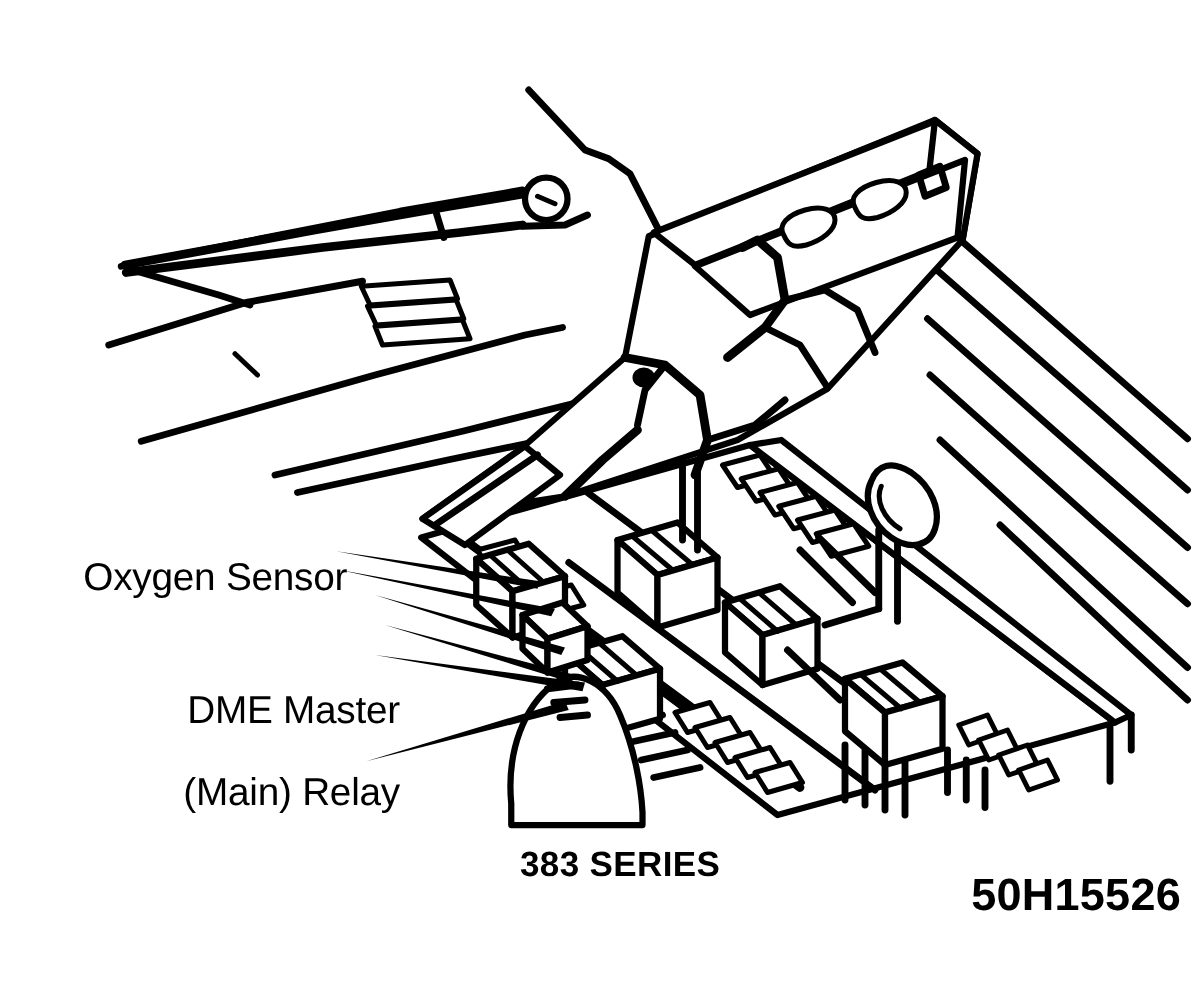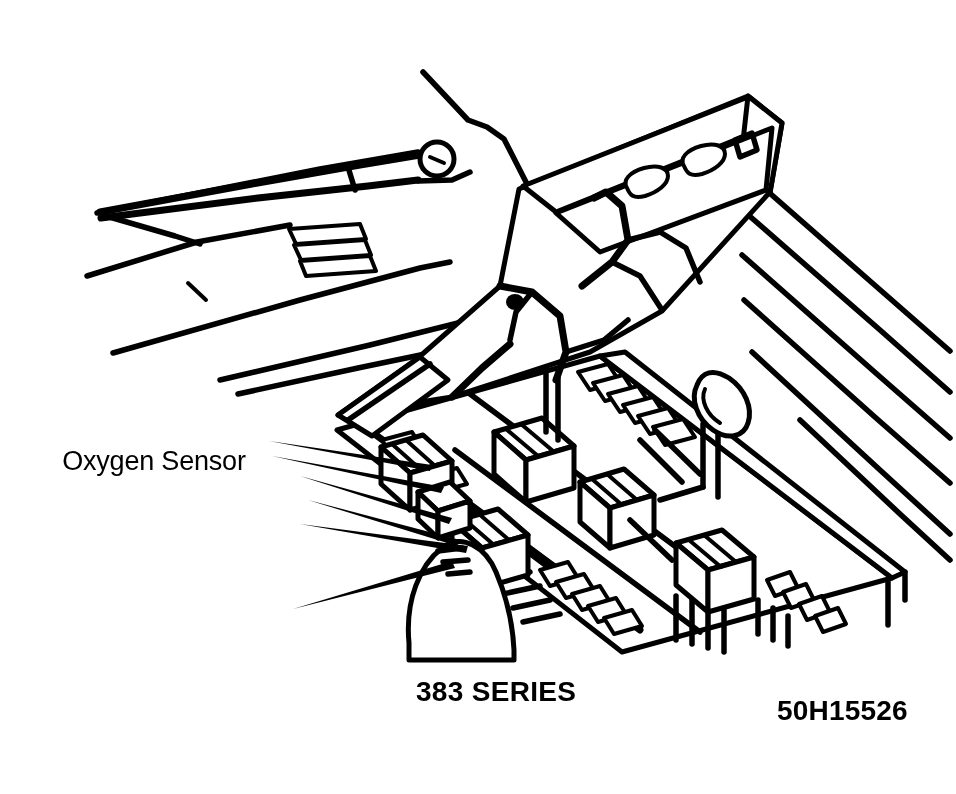--- a/index.html
+++ b/index.html
@@ -53,21 +53,21 @@
     stroke-linejoin: round;
     stroke-linecap: round;
   }
   .leader { fill: #000000; stroke: none; }
 
   
   .callout-text {
     position: absolute;
     color: #000000;
     font-family: "Liberation Sans", sans-serif;
-    font-size: 27px;
+    font-size: 31px;
     font-weight: 400;
     line-height: 33px;
     letter-spacing: -0.2px;
     white-space: pre;
     user-select: none;
     text-align: right;
   }
   .caption-text {
     position: absolute;
     color: #000000;
@@ -75,21 +75,21 @@
     font-size: 28px;
     font-weight: 700;
     letter-spacing: 0.3px;
     white-space: pre;
     user-select: none;
   }
   .fig-id-text {
     position: absolute;
     color: #000000;
     font-family: "Liberation Sans", sans-serif;
-    font-size: 28px;
+    font-size: 36px;
     font-weight: 700;
     letter-spacing: 0.2px;
     white-space: pre;
     user-select: none;
   }
 </style>
 </head>
 <body>
 
 <div id="diagram-root">
@@ -358,19 +358,23 @@
 
       <path class="leader" d="M 293 609 L 452 561 L 455 568 Z"></path>
     </g>
 
   </svg>
 
   <div class="callout-text" style="left:33px; top:412px;">
     <span>Oxygen Sensor</span><br>
   </div>
 
+  <div class="callout-text" style="left:113px; top:518px;">
+    <span>DME Master</span><br>
+    <span>(Main) Relay</span>
+  </div>
 
 
   <div class="caption-text" style="left:416px; top:676px;">383 SERIES</div>
 
   <div class="fig-id-text" style="left:777px; top:695px;">50H15526</div>
 
 </div>
 
 </body></html>

